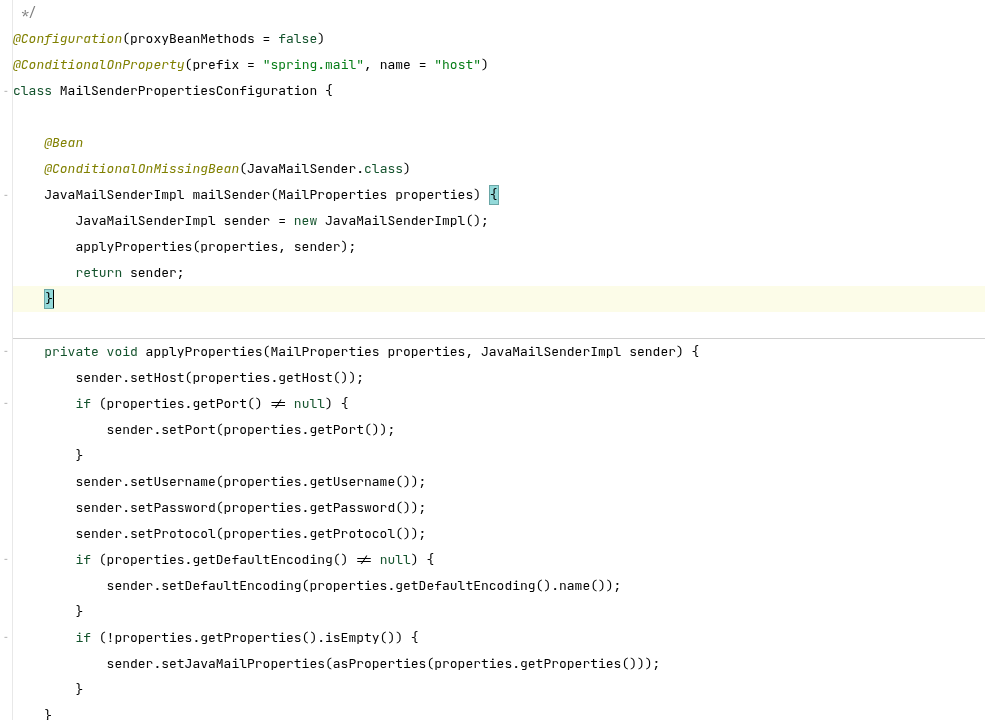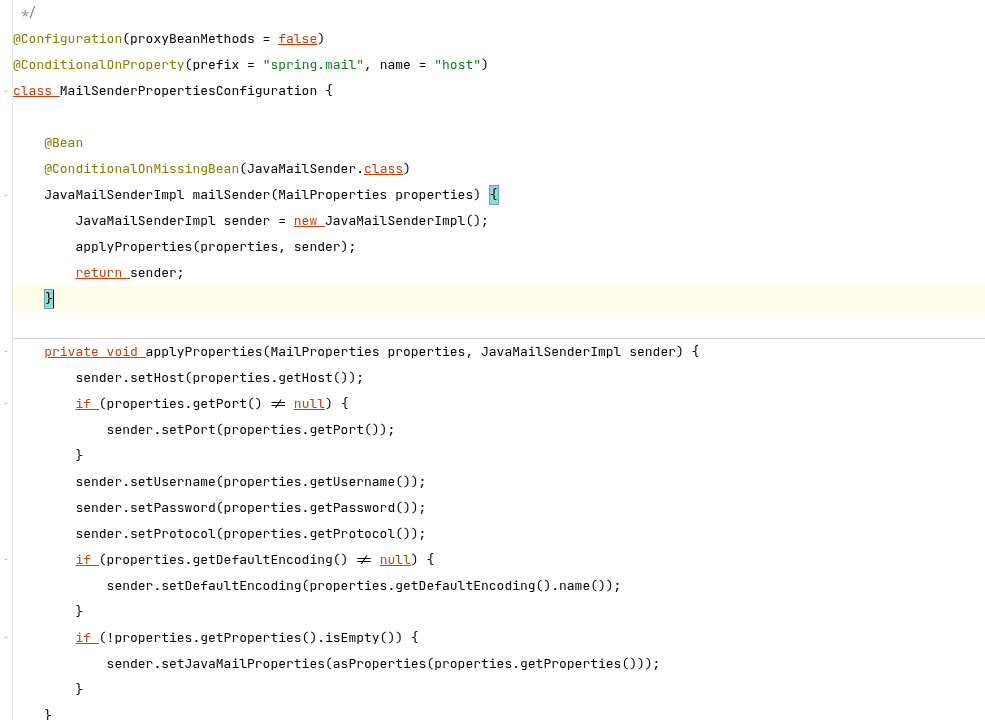--- a/index.html
+++ b/index.html
@@ -40,22 +40,22 @@
       position: relative;
     }
     .line {
       height: 26px;
       padding-left: 0;
     }
     .line.highlight {
       background: #fcfce8;
     }
     .comment { color: #808080; }
-    .annotation { color: #808000; }
-    .keyword { color: #c2410c; font-weight: normal; text-decoration: underline; }
+    .annotation { color: #808000; font-style: italic; }
+    .keyword { color: #14532d; font-weight: normal; }
     .string { color: #067d17; }
     .brace-match {
       background: #93d9d9;
       border: 1px solid #6aa6a6;
       display: inline-block;
       line-height: 18px;
       height: 18px;
       margin-top: 3px;
       margin-bottom: 3px;
     }

